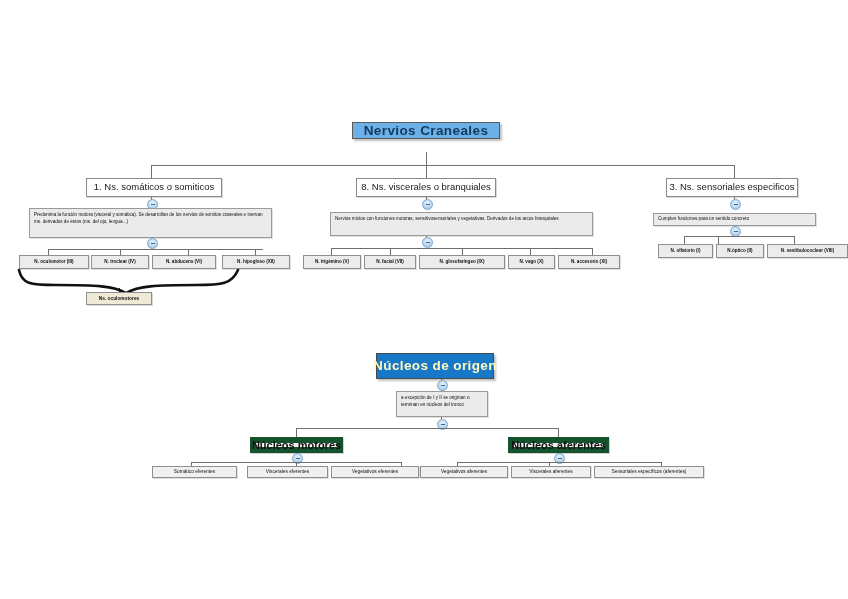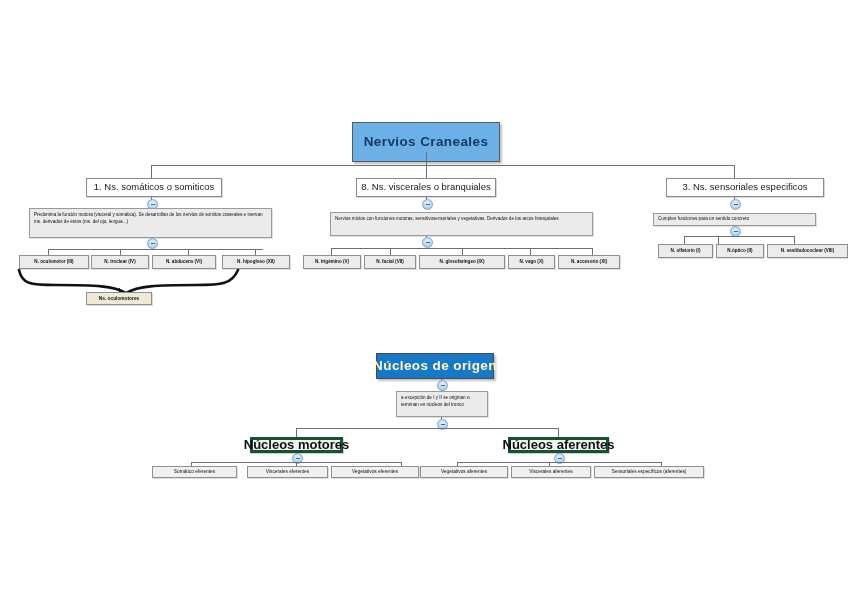--- a/index.html
+++ b/index.html
@@ -52,22 +52,22 @@
     box-shadow:1px 1px 0 rgba(0,0,0,.12);
   }
   
   .leaf-plain{
     background:#f0f0f0;border:1px solid #8f8f8f;
     font-size:4.8px;font-weight:400;color:#111;
     box-shadow:1px 1px 0 rgba(0,0,0,.12);
   }
   
   .mid{
-    background:#f2f2f2;border:3px solid #14532d;
-    font-size:13px;font-weight:700;color:#111;
+    background:#f2f2f2;border:6px solid #14532d;
+    font-size:11px;font-weight:700;color:#111;
     box-shadow:1px 1px 0 rgba(0,0,0,.18);
   }
   
   .cream{
     background:#eeead6;border:1px solid #8f8f8f;
     font-size:4.8px;font-weight:700;color:#111;
     box-shadow:1px 1px 0 rgba(0,0,0,.15);
   }
 
   
@@ -86,21 +86,21 @@
     content:"";width:4px;height:1px;background:#44688a;
   }
 
   .brace{position:absolute;}
 </style>
 </head>
 <body>
 
 <div class="canvas">
 
-  <div class="node root-blue" style="left:352px;top:122px;width:148px;height:40px;">Nervios Craneales</div>
+  <div class="node root-blue" style="left:352px;top:122px;width:148px;height:17px;">Nervios Craneales</div>
 
   <div class="ln lnv" style="left:426px;top:152px;width:1px;height:13px;"></div>
   <div class="ln lnh" style="left:151px;top:165px;width:583px;height:1px;"></div>
   <div class="ln lnv" style="left:151px;top:165px;height:13px;"></div>
   <div class="ln lnv" style="left:426px;top:165px;height:13px;"></div>
   <div class="ln lnv" style="left:734px;top:165px;height:13px;"></div>
 
   <div class="node lvl1" style="left:86px;top:178px;width:136px;height:19px;text-align:center;">1. Ns. somáticos o somiticos</div>
   <div class="ln lnv" style="left:151px;top:197px;height:11px;"></div>
   <div class="toggle" style="left:147px;top:199px;"></div>
@@ -136,21 +136,21 @@
   <div class="ln lnv" style="left:462px;top:248px;height:7px;"></div>
   <div class="ln lnv" style="left:530px;top:248px;height:7px;"></div>
   <div class="ln lnv" style="left:592px;top:248px;height:7px;"></div>
 
   <div class="node leaf" style="left:303px;top:255px;width:58px;height:14px;">N. trigémino (V)</div>
   <div class="node leaf" style="left:364px;top:255px;width:52px;height:14px;">N. facial (VII)</div>
   <div class="node leaf" style="left:419px;top:255px;width:86px;height:14px;">N. glosofaríngeo (IX)</div>
   <div class="node leaf" style="left:508px;top:255px;width:47px;height:14px;">N. vago (X)</div>
   <div class="node leaf" style="left:558px;top:255px;width:62px;height:14px;">N. accesorio (XI)</div>
 
-  <div class="node lvl1" style="left:666px;top:178px;width:158px;height:19px;">3. Ns. sensoriales especificos</div>
+  <div class="node lvl1" style="left:666px;top:178px;width:132px;height:19px;">3. Ns. sensoriales especificos</div>
   <div class="ln lnv" style="left:734px;top:197px;height:11px;"></div>
   <div class="toggle" style="left:730px;top:199px;"></div>
   <div class="node note one" style="left:653px;top:213px;width:163px;height:13px;">Cumplen funciones para un sentido concreto</div>
   <div class="ln lnv" style="left:734px;top:226px;height:10px;"></div>
   <div class="toggle" style="left:730px;top:226px;"></div>
   <div class="ln lnh" style="left:684px;top:236px;width:110px;height:1px;"></div>
   <div class="ln lnv" style="left:684px;top:236px;height:8px;"></div>
   <div class="ln lnv" style="left:718px;top:236px;height:8px;"></div>
   <div class="ln lnv" style="left:794px;top:236px;height:8px;"></div>
 

